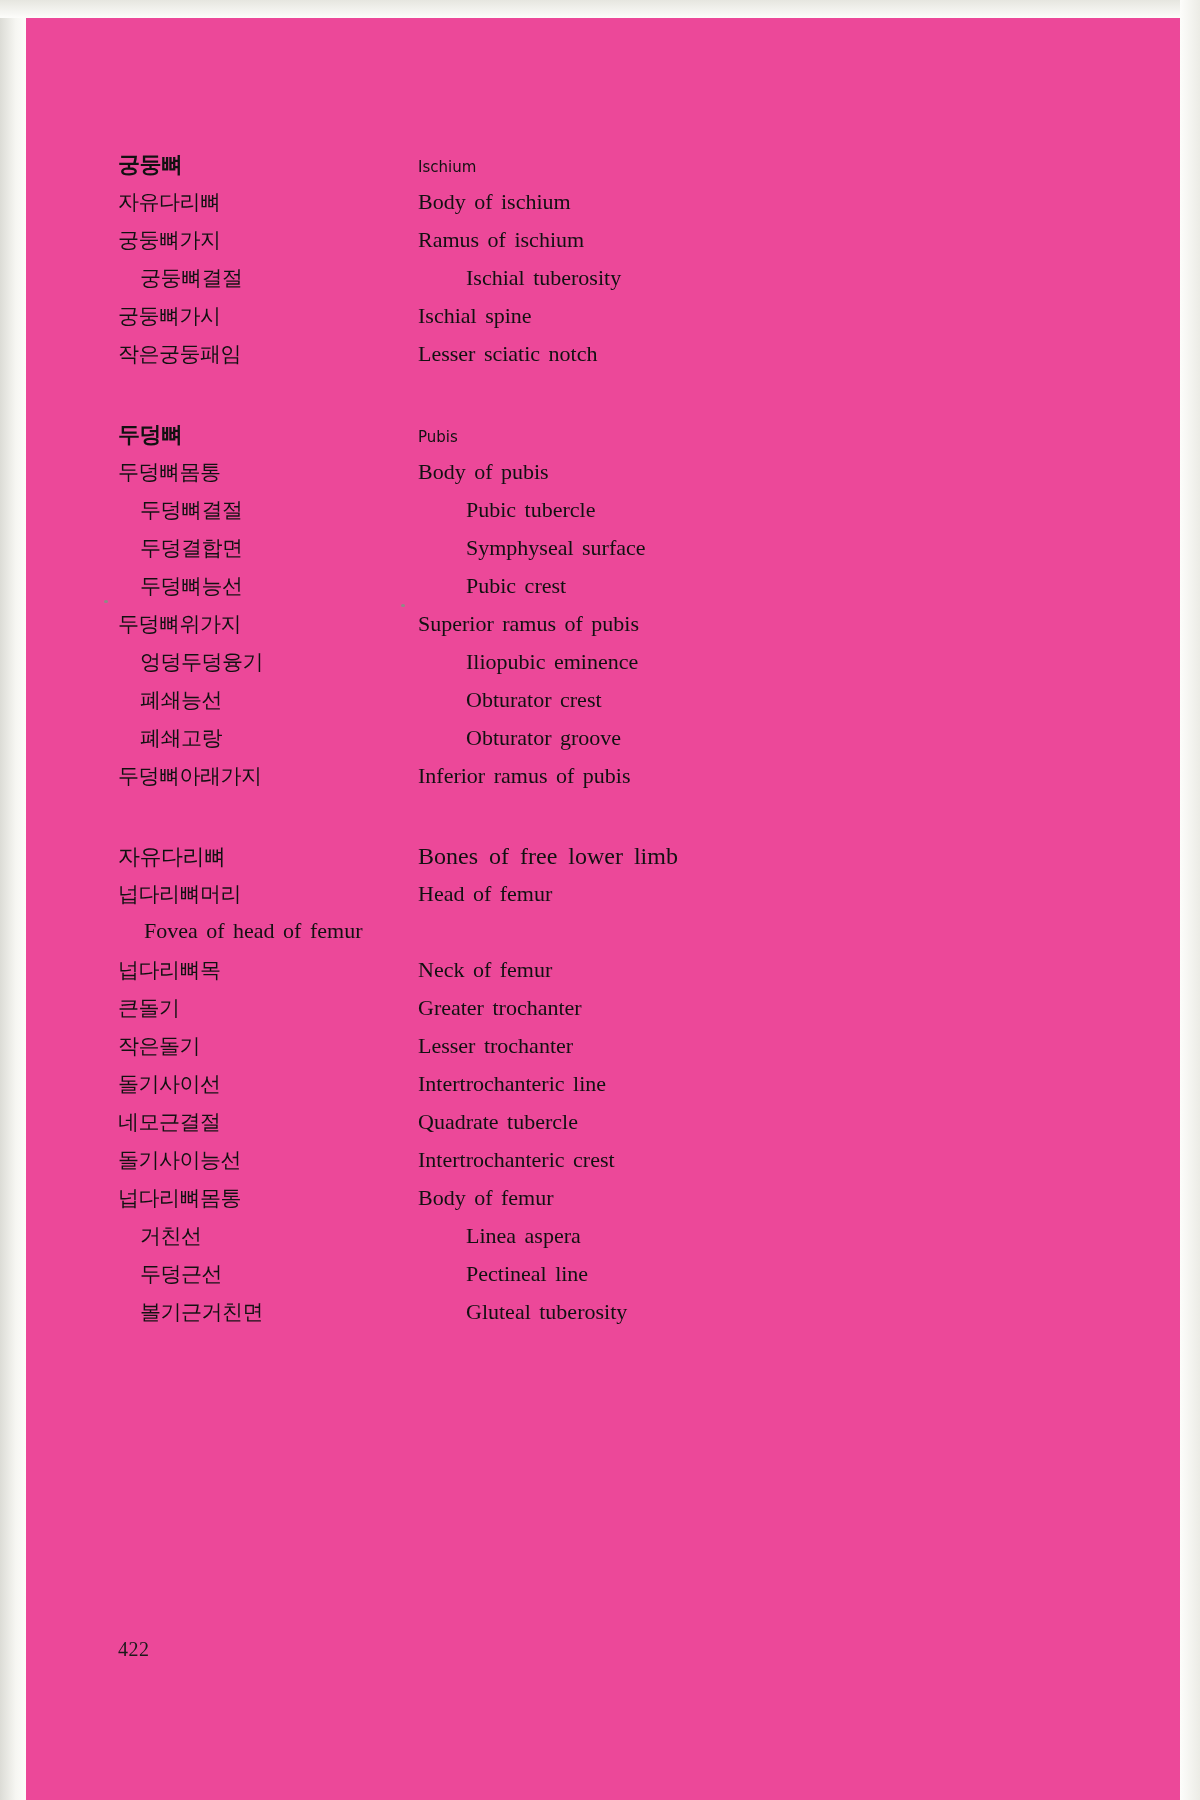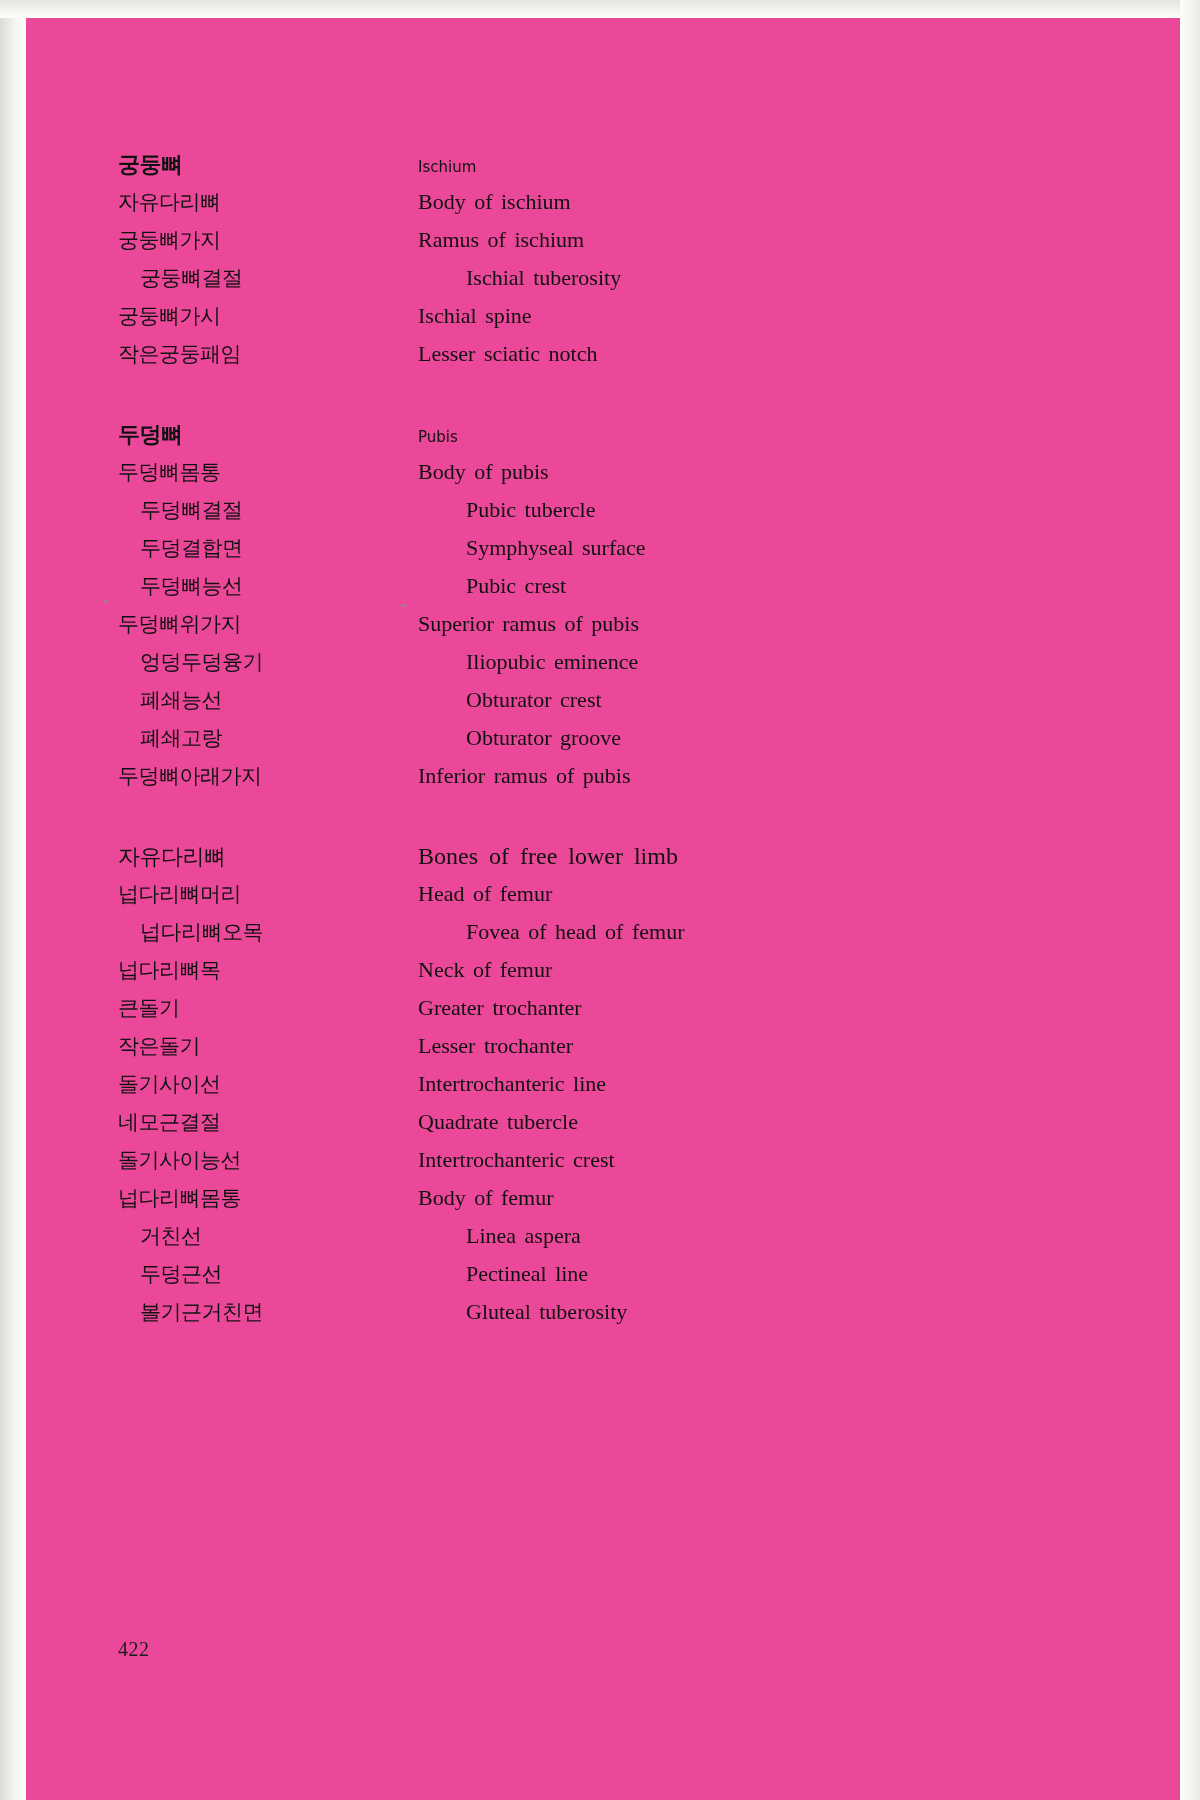--- a/index.html
+++ b/index.html
@@ -198,21 +198,20 @@
       <div class="group">
         <div class="row lvl0 bigrow">
           <div class="ko">자유다리뼈</div>
           <div class="en">Bones of free lower limb</div>
         </div>
         <div class="row lvl1">
           <div class="ko">넙다리뼈머리</div>
           <div class="en">Head of femur</div>
         </div>
         <div class="row lvl2">
-          <div class="ko">넙다리뼈오목</div>
           <div class="en">Fovea of head of femur</div>
         </div>
         <div class="row lvl1">
           <div class="ko">넙다리뼈목</div>
           <div class="en">Neck of femur</div>
         </div>
         <div class="row lvl1">
           <div class="ko">큰돌기</div>
           <div class="en">Greater trochanter</div>
         </div>

